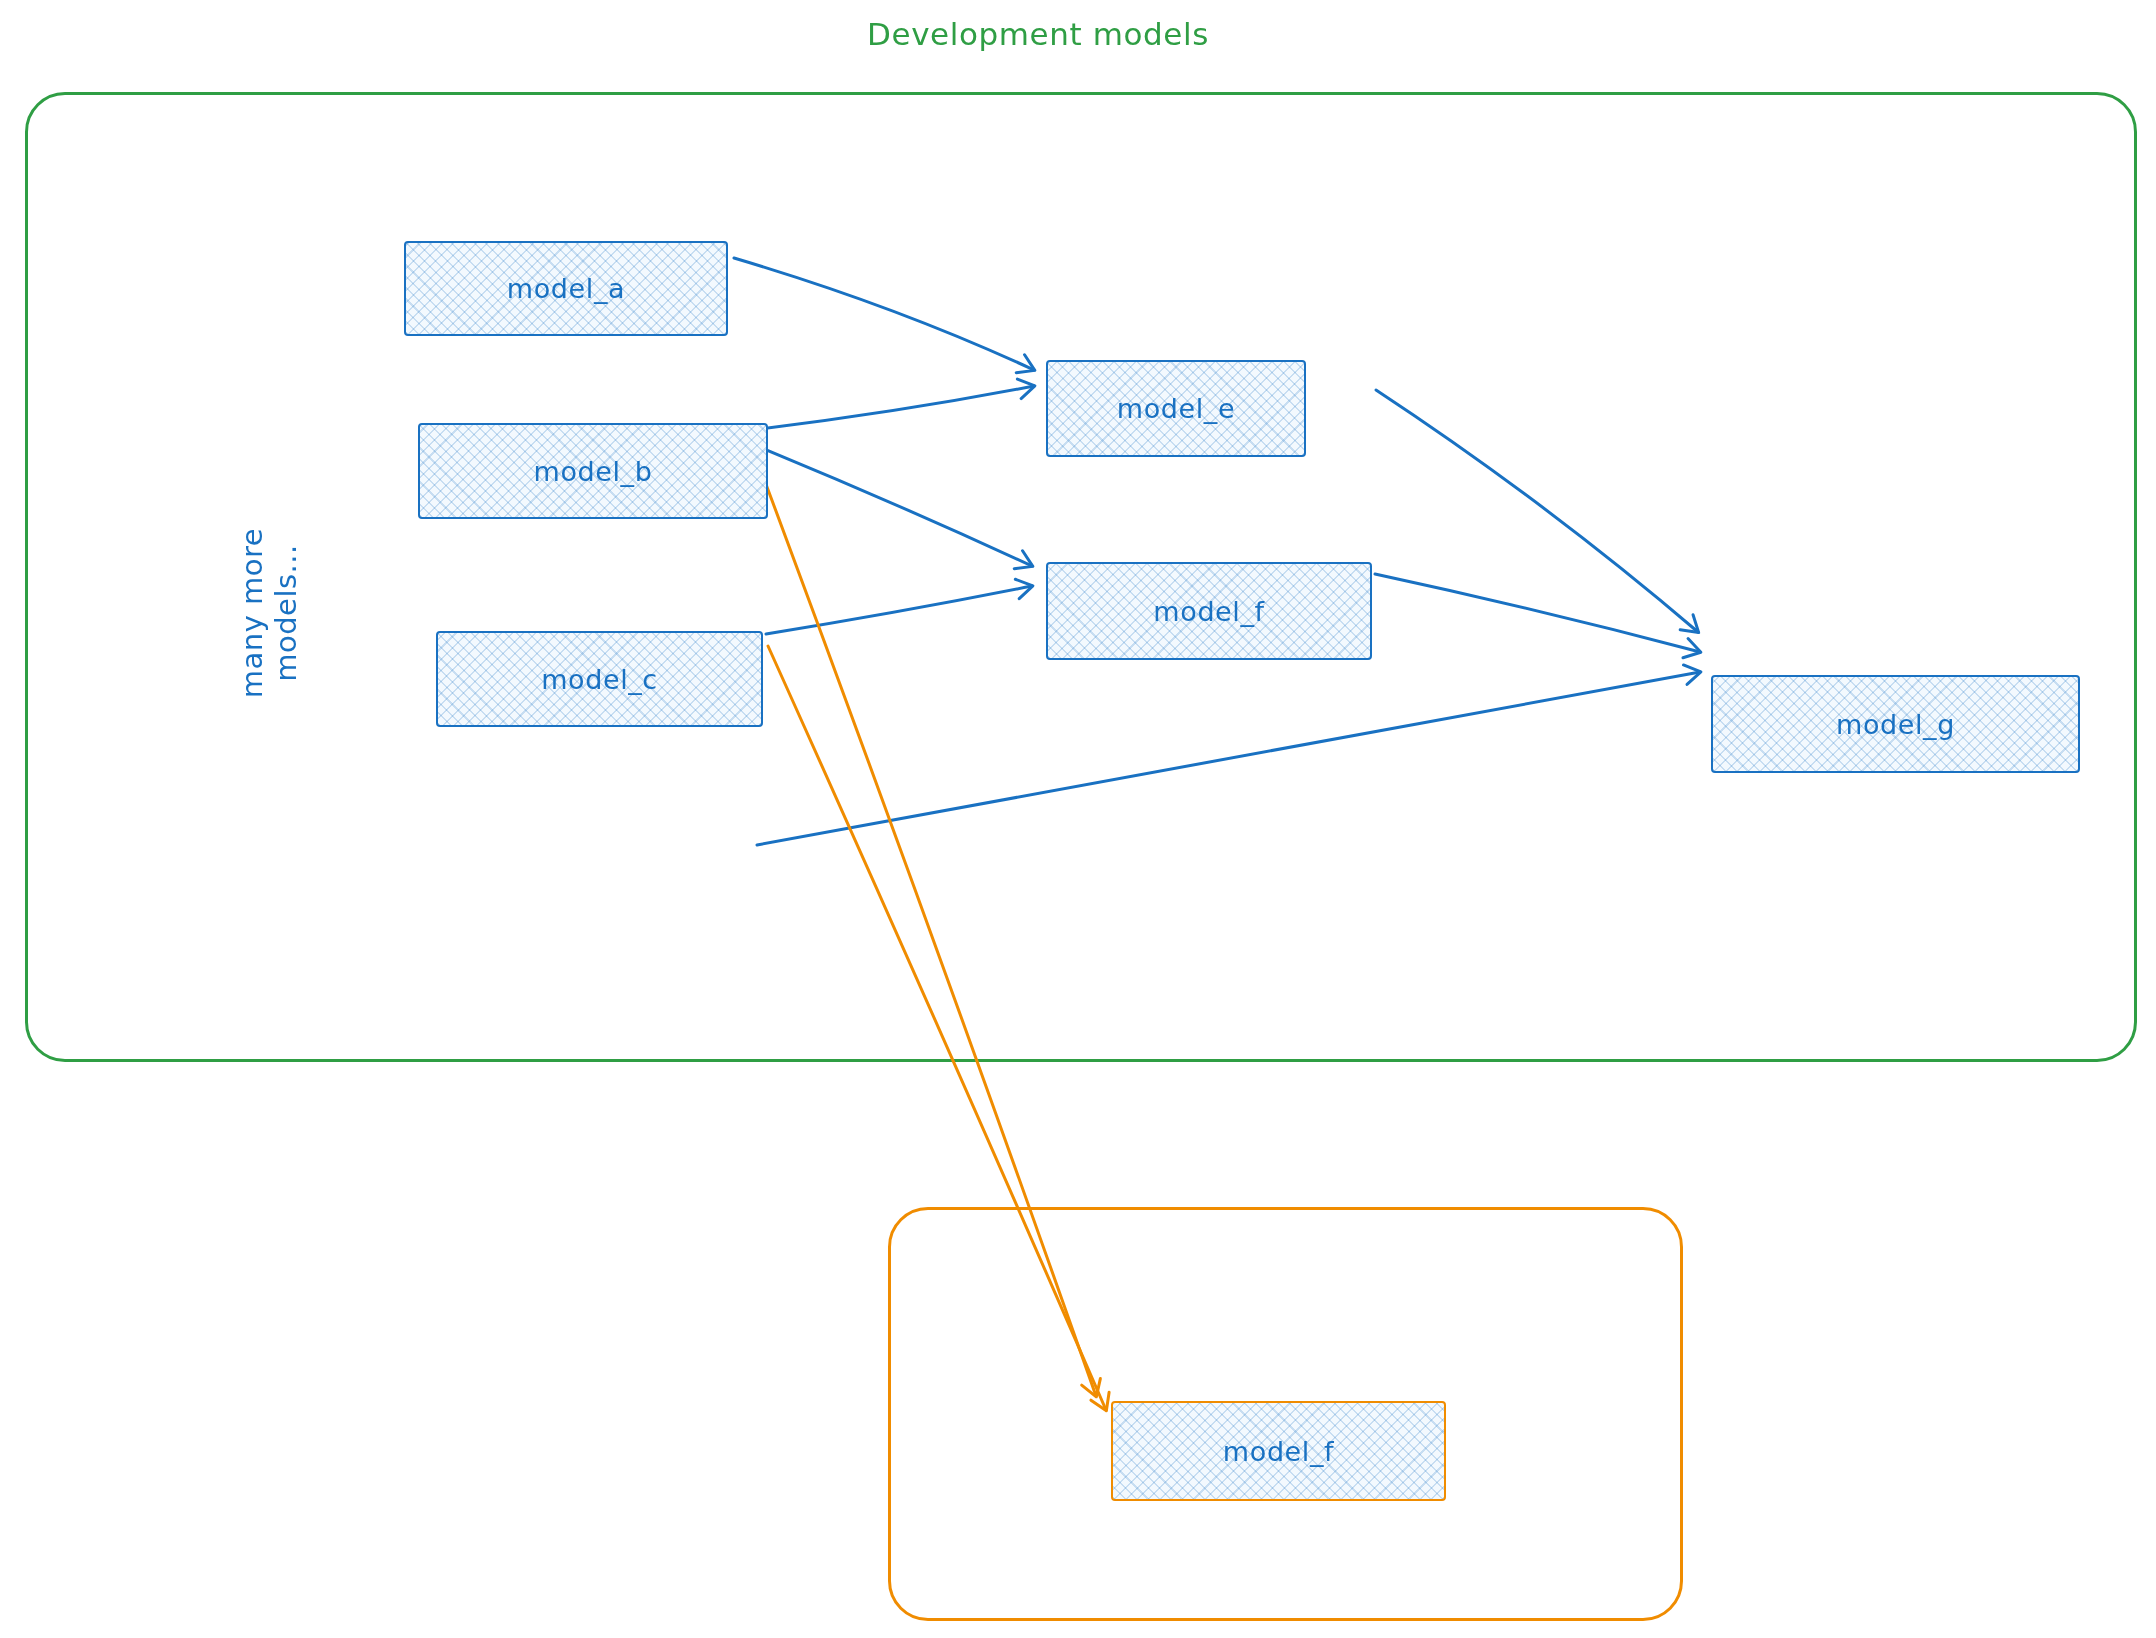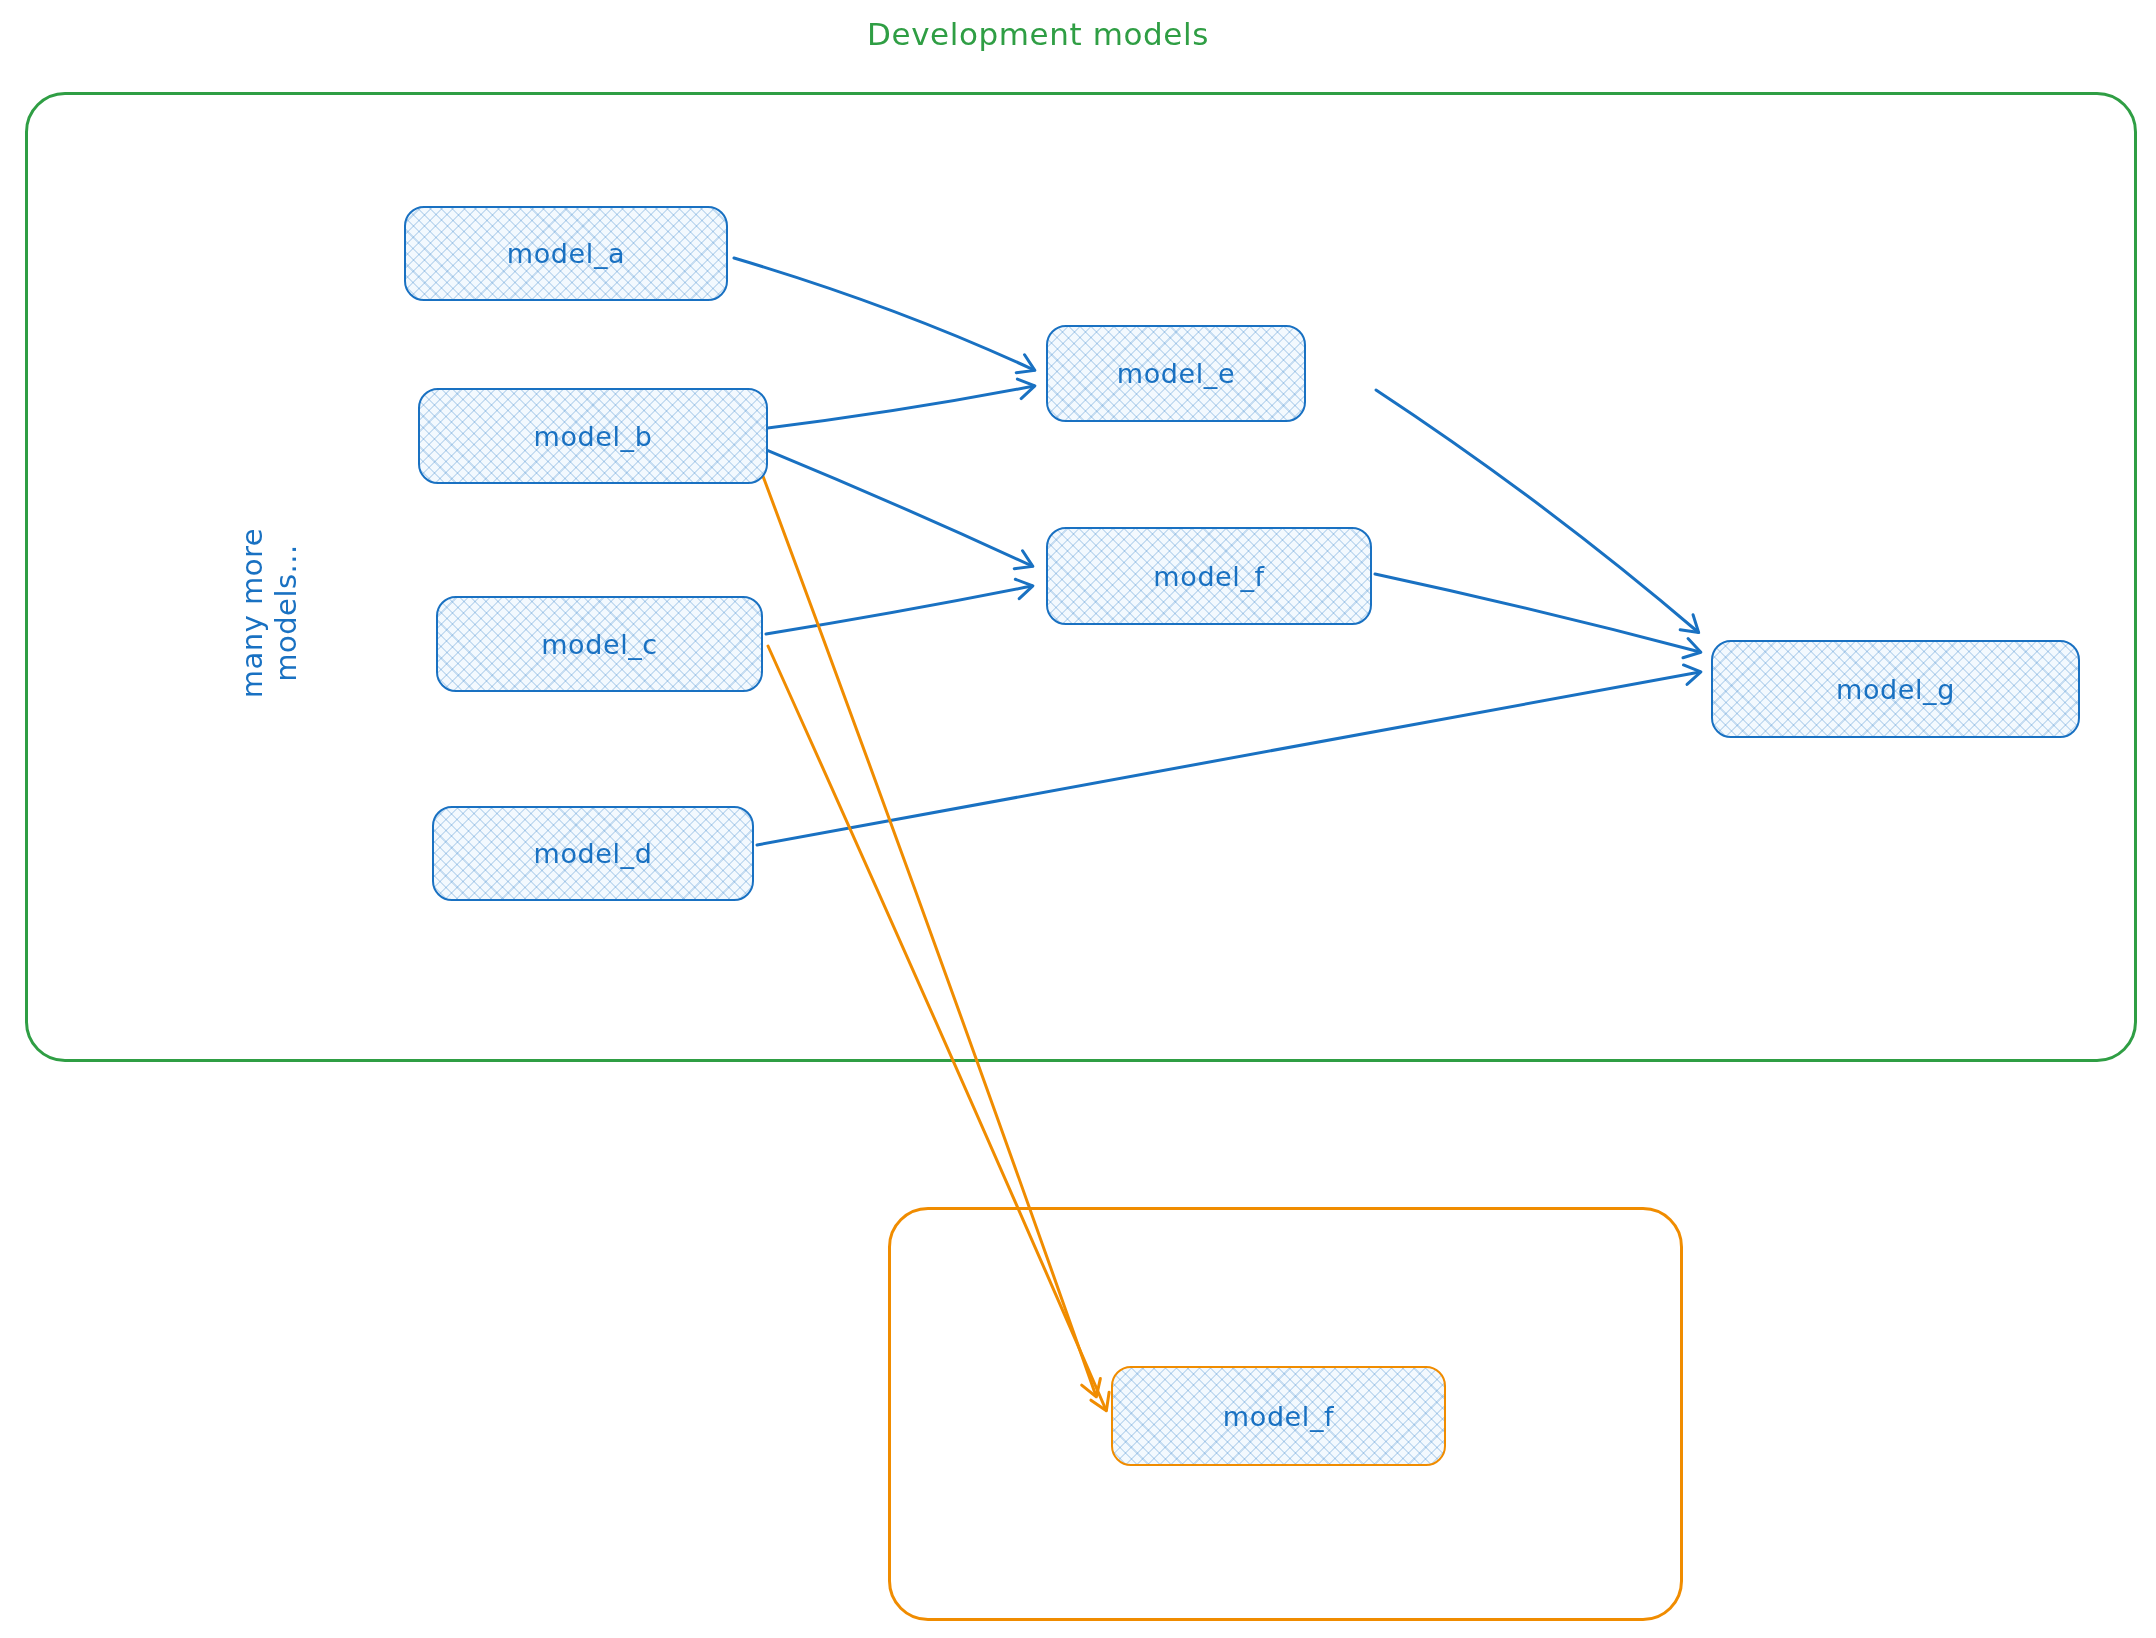--- a/index.html
+++ b/index.html
@@ -33,27 +33,28 @@
   .side-label{
     position:absolute;left:103px;top:595px;width:300px;height:36px;
     text-align:center;color:var(--blue);font-size:29px;letter-spacing:.5px;
     transform:rotate(-90deg);
   }
 
   
   .node{
     position:absolute;
     border:2.5px solid var(--blue);
-    border-radius:20px;
+    border-radius:4px;
     display:flex;align-items:center;justify-content:center;
     color:var(--blue);font-size:27px;letter-spacing:.6px;
     background-color:var(--node-fill);
     background-image:
       repeating-linear-gradient(45deg,  var(--hatch) 0 1.5px, transparent 1.5px 8px),
       repeating-linear-gradient(-45deg, var(--hatch) 0 1.5px, transparent 1.5px 8px);
+    margin-top: 35px;
   }
   .node-a{left:404px;top:206px;width:324px;height:95px;}
   .node-b{left:418px;top:388px;width:350px;height:96px;text-align:center;}
   .node-c{left:436px;top:596px;width:327px;height:96px;}
   .node-d{left:432px;top:806px;width:322px;height:95px;}
   .node-e{left:1046px;top:325px;width:260px;height:97px;}
   .node-f{left:1046px;top:527px;width:326px;height:98px;}
   .node-g{left:1711px;top:640px;width:369px;height:98px;}
   .node-dev-f{left:1111px;top:1366px;width:335px;height:100px;border-color:var(--orange);}
 
@@ -102,23 +103,20 @@
 
   <div class="node node-a">
     <span class="node-label">model_a</span>
   </div>
   <div class="node node-b">
     <span class="node-label">model_b</span>
   </div>
   <div class="node node-c">
     <span class="node-label">model_c</span>
   </div>
-  <div class="node node-d">
-    <span class="node-label">model_d</span>
-  </div>
   <div class="node node-e">
     <span class="node-label">model_e</span>
   </div>
   <div class="node node-f">
     <span class="node-label">model_f</span>
   </div>
   <div class="node node-g">
     <span class="node-label">model_g</span>
   </div>
 

